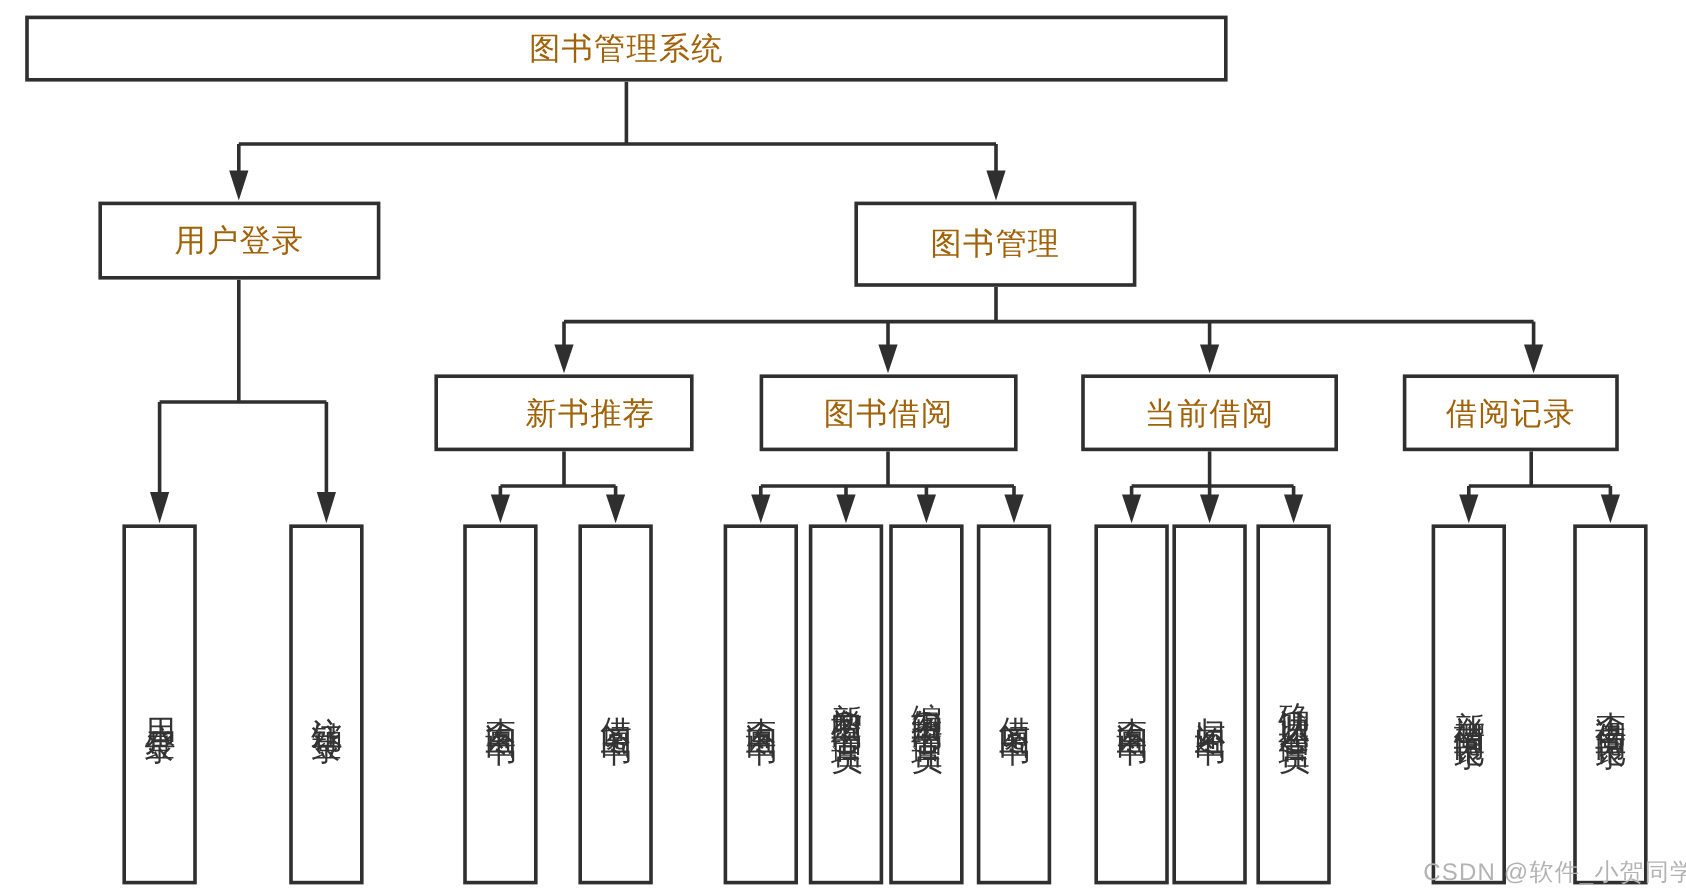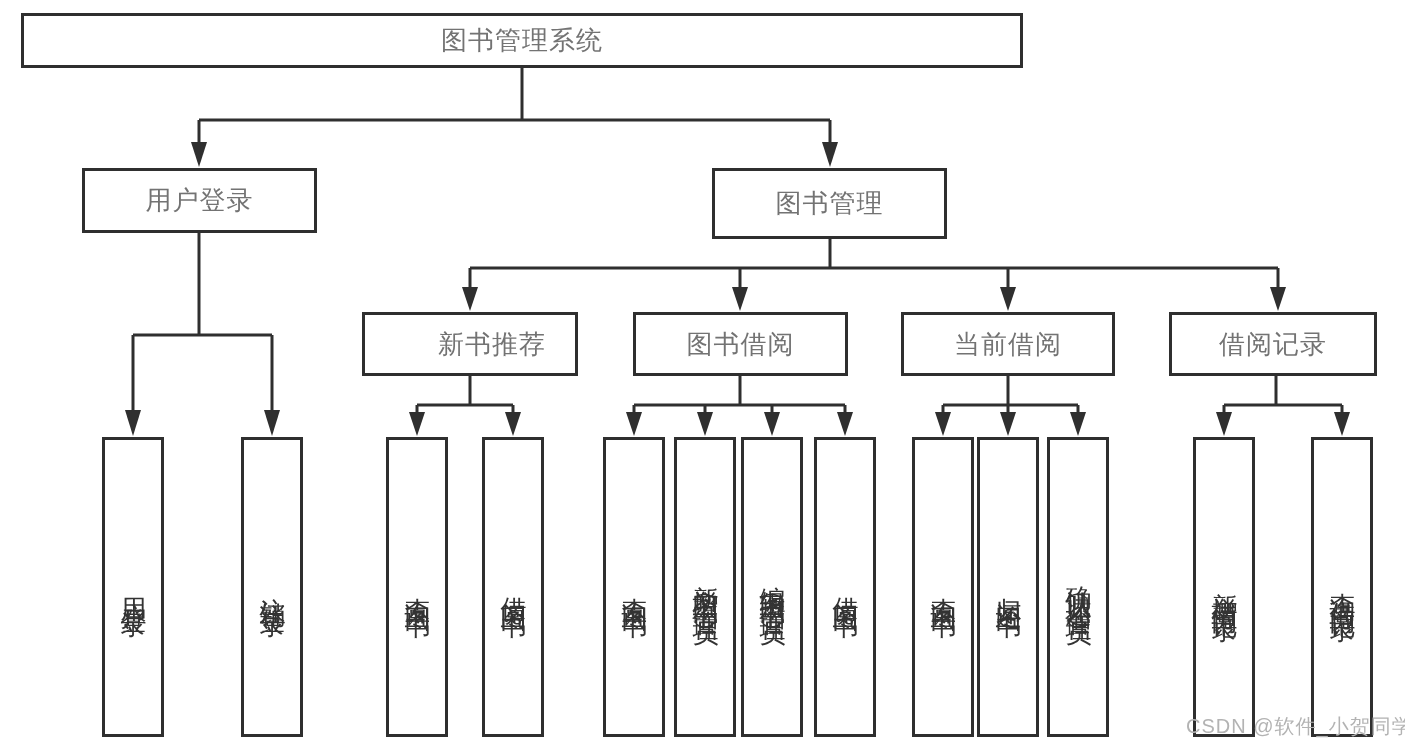--- a/index.html
+++ b/index.html
@@ -2,33 +2,33 @@
 <html><head>
 <meta charset="utf-8">
 <style>
   html,body{margin:0;padding:0;background:#ffffff;}
   body{width:1405px;height:747px;overflow:hidden;
        font-family:"Liberation Sans","DejaVu Sans",sans-serif;}
   .diagram{position:relative;width:1405px;height:747px;background:#ffffff;}
   .wires{position:absolute;left:0;top:0;z-index:1;}
   .box{position:absolute;box-sizing:border-box;border:3px solid #2f2f2f;background:#ffffff;
        display:flex;align-items:center;justify-content:center;color:#333333;z-index:2;}
-  .hlabel{font-size:26px;letter-spacing:1px;white-space:nowrap;color:#737373;}
+  .hlabel{font-size:26px;letter-spacing:1px;white-space:nowrap;color:#a16207;}
   .vlabel{writing-mode:vertical-rl;text-orientation:mixed;font-size:26px;
           letter-spacing:5px;line-height:1.15;color:#333333;}
   
   .n-root{left:21px;top:13px;width:1002px;height:55px;}
   
   .n-l2-0{left:82px;top:168px;width:235px;height:65px;}
   .n-l2-1{left:712px;top:168px;width:235px;height:71px;}
   
   .n-l3-0{left:362px;top:312px;width:216px;height:64px;padding-left:44px;}
   .n-l3-1{left:633px;top:312px;width:215px;height:64px;}
   .n-l3-2{left:901px;top:312px;width:214px;height:64px;}
-  .n-l3-3{left:1169px;top:312px;width:208px;height:64px;}
+  .n-l3-3{left:1169px;top:312px;width:180px;height:64px;}
   
   .leaf{top:437px;width:62px;height:300px;}
   .lf-0{left:102px;}  .lf-1{left:241px;}
   .lf-2{left:386px;}  .lf-3{left:482px;}
   .lf-4{left:603px;}  .lf-5{left:674px;}  .lf-6{left:741px;}  .lf-7{left:814px;}
   .lf-8{left:912px;}  .lf-9{left:977px;}  .lf-10{left:1047px;}
   .lf-11{left:1193px;} .lf-12{left:1311px;}
   .watermark{position:absolute;left:1186px;top:713px;z-index:3;
              font-size:20px;color:#b3b3b3;white-space:nowrap;letter-spacing:1px;}
 </style>

